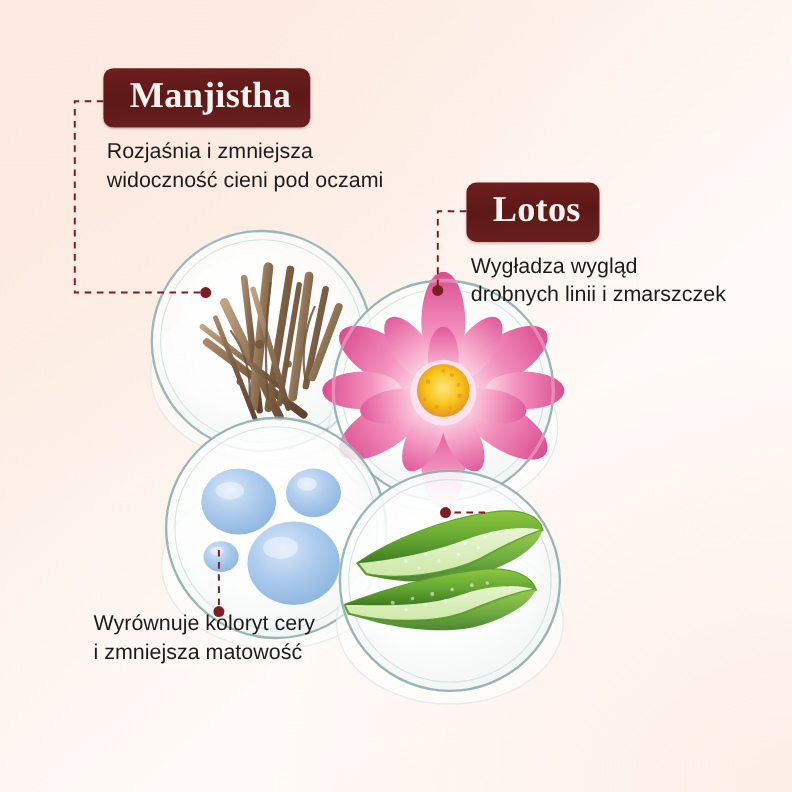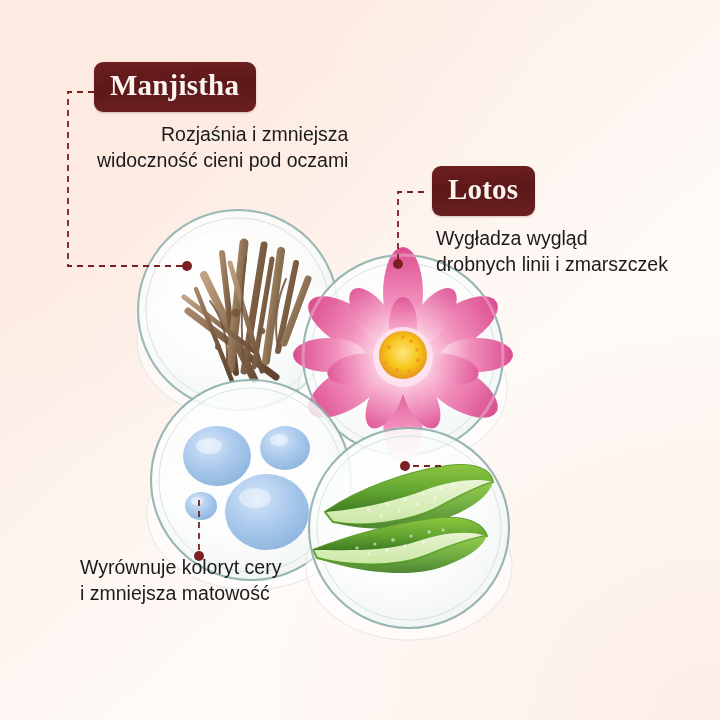--- a/index.html
+++ b/index.html
@@ -40,47 +40,47 @@
   
   .callout {
     position: absolute;
   }
   .badge {
     display: inline-block;
     background: linear-gradient(178deg, #6e1f1f 0%, #5d1818 48%, #6b2020 100%);
     color: #fbf4ef;
     font-family: "Liberation Serif", serif;
     font-weight: bold;
-    font-size: 29px;
+    font-size: 33px;
     line-height: 1;
     letter-spacing: 0.2px;
-    padding: 9px 17px 12px 16px;
+    padding: 9px 17px 12px 24px;
     border-radius: 9px;
     box-shadow: 0 1px 2px rgba(90,25,25,0.25);
     white-space: nowrap;
   }
   .desc {
     margin-top: 9px;
     color: #1b1b1b;
     font-family: "Liberation Sans", sans-serif;
     font-size: 19.5px;
     line-height: 1.35;
     white-space: pre-line;
   }
 
   
   #callout-manjistha { left: 94px;  top: 62px;  }
-  #callout-lotos     { left: 424px; top: 166px; margin-left: 8px; }
+  #callout-lotos     { left: 424px; top: 166px; }
   #callout-aloes     { left: 441px; top: 439px; }
   #callout-niacyn    { left: 75px;  top: 545px; }
 
   #callout-lotos .desc  { margin-left: 4px; }
   #callout-aloes .desc  { margin-left: 5px; }
-  #callout-niacyn .desc { margin-left: 5px; }
-  #callout-manjistha .desc { margin-left: 3px; text-align: right; }
+  #callout-niacyn .desc { margin-left: 10px; }
+  #callout-manjistha .desc { margin-left: 3px; }
 
   #dish-manjistha { left: 126px; top: 201px; }
   #dish-lotos     { left: 291px; top: 247px; }
   #dish-niacyn    { left: 139px; top: 372px; }
   #dish-aloes     { left: 297px; top: 420px; }
 </style>
 </head>
 <body>
 
 <div id="infographic">

